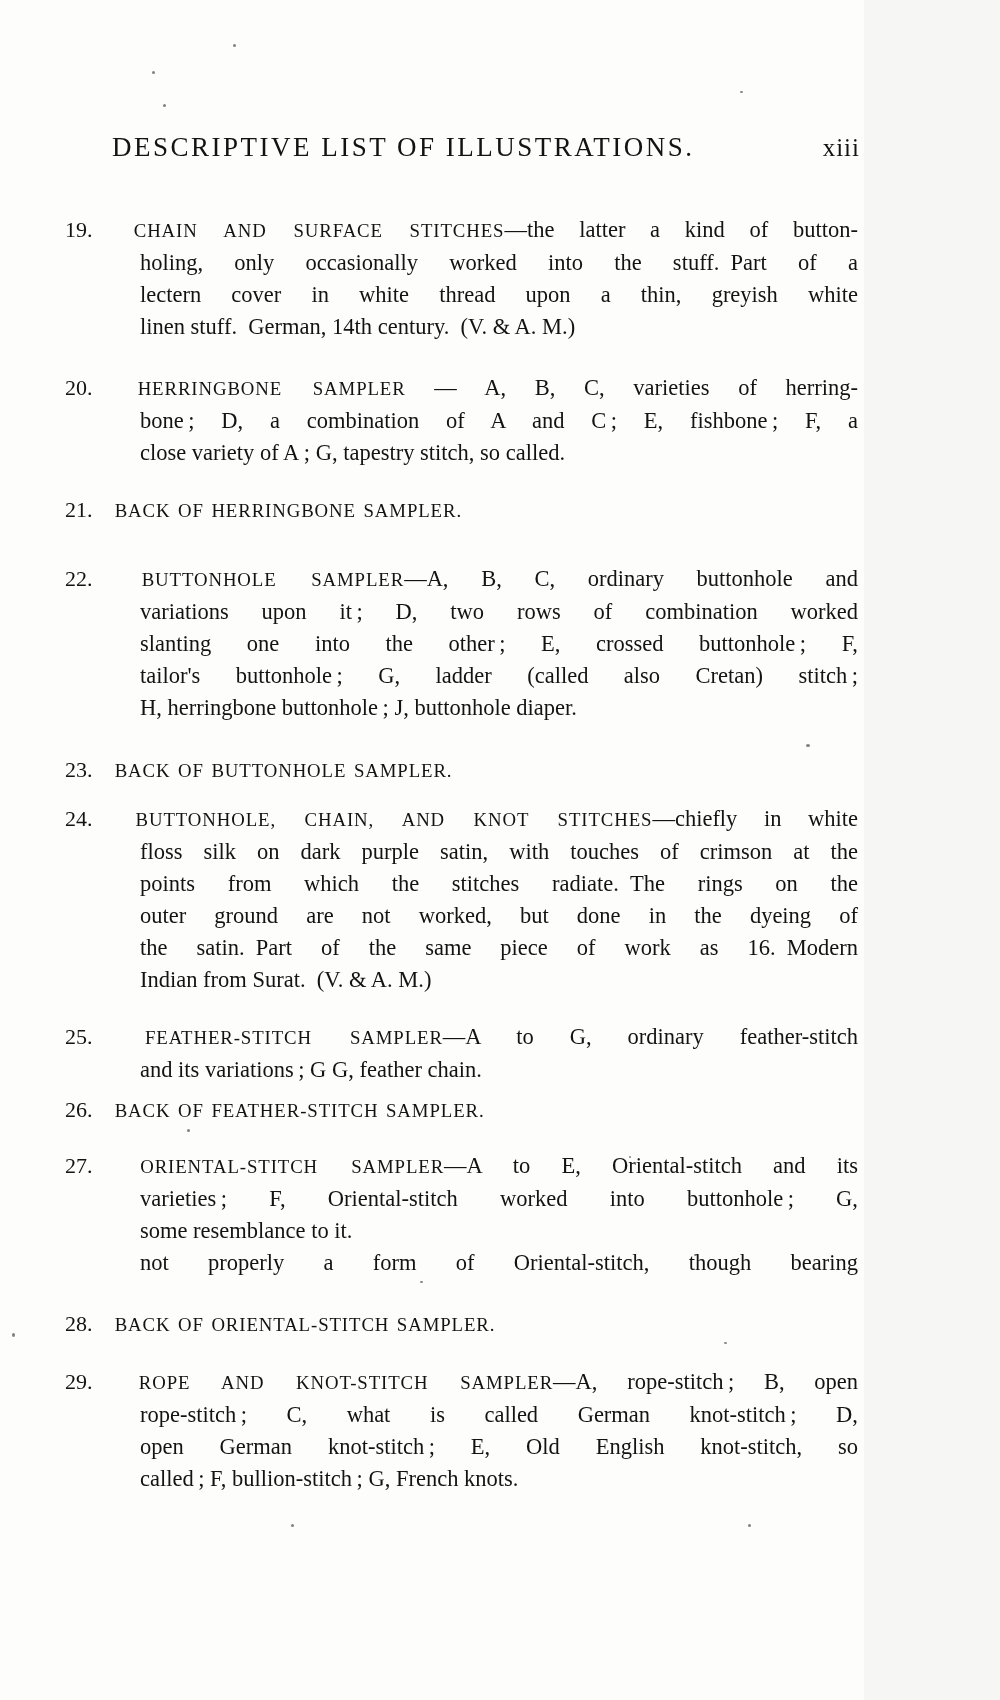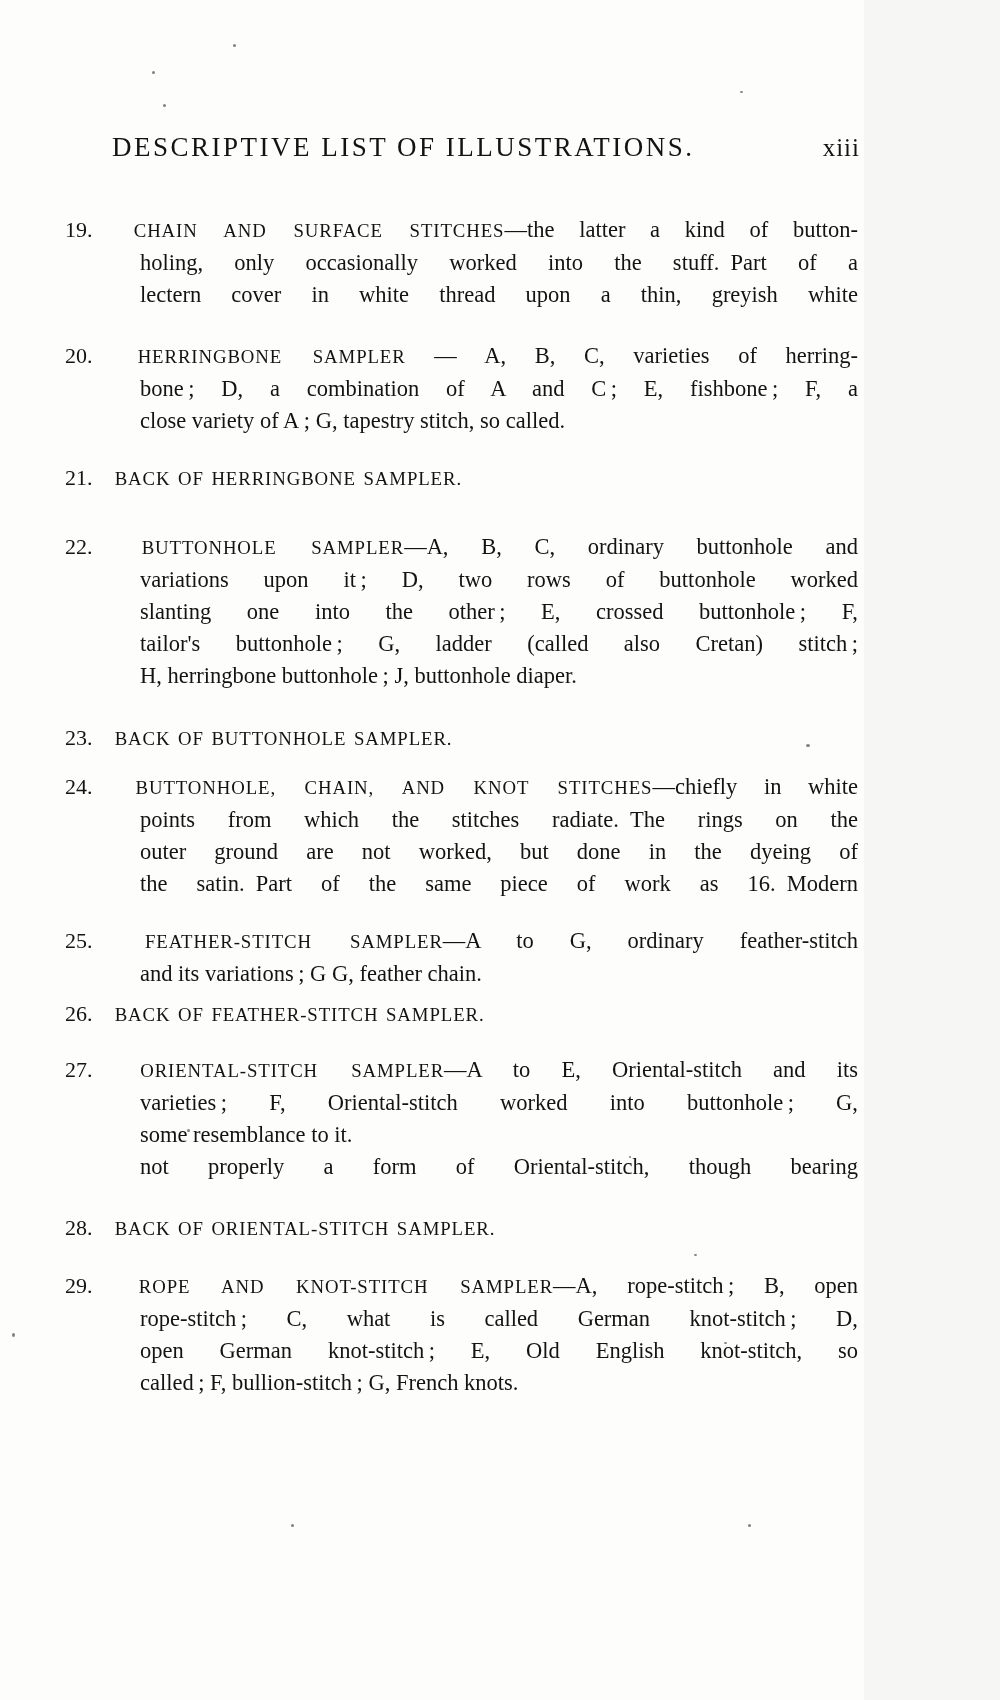--- a/index.html
+++ b/index.html
@@ -33,44 +33,47 @@
   <div class="header">
     <span class="title">DESCRIPTIVE LIST OF ILLUSTRATIONS.</span>
     <span class="folio">xiii</span>
   </div>
 
   <div class="entries">
       <div class="entry">
         <div class="line first"><span class="num">19.</span> <span class="sc">CHAIN AND SURFACE STITCHES</span><span class="n">—the latter a kind of button-</span></div>
         <div class="line"><span class="n">holing, only occasionally worked </span><span class="it">in</span><span class="n">to the stuff. Part of a</span></div>
         <div class="line"><span class="n">lectern cover in white thread upon a thin, greyish white</span></div>
+        <div class="line last"><span class="n">linen stuff. German, 14th century. (V. &amp; A. M.)</span></div>
       </div>
       <div class="entry">
         <div class="line first"><span class="num">20.</span> <span class="sc">HERRINGBONE SAMPLER</span><span class="n"> — A, B, C, varieties of herring-</span></div>
         <div class="line"><span class="n">bone ; D, a combination of A and C ; E, fishbone ; F, a</span></div>
         <div class="line last"><span class="n">close variety of A ; G, tapestry stitch, so called.</span></div>
       </div>
       <div class="entry">
         <div class="line first last"><span class="num">21.</span> <span class="sc">BACK OF HERRINGBONE SAMPLER.</span></div>
       </div>
       <div class="entry">
         <div class="line first"><span class="num">22.</span> <span class="sc">BUTTONHOLE SAMPLER</span><span class="n">—A, B, C, ordinary buttonhole and</span></div>
-        <div class="line"><span class="n">variations upon it ; D, two rows of buttonhole worked</span></div>
+        <div class="line"><span class="n">variations upon it ; D, two rows of combination worked</span></div>
         <div class="line"><span class="n">slanting one into the other ; E, crossed buttonhole ; F,</span></div>
         <div class="line"><span class="n">tailor's buttonhole ; G, ladder (called also Cretan) stitch ;</span></div>
         <div class="line last"><span class="n">H, herringbone buttonhole ; J, buttonhole diaper.</span></div>
       </div>
       <div class="entry">
         <div class="line first last"><span class="num">23.</span> <span class="sc">BACK OF BUTTONHOLE SAMPLER.</span></div>
       </div>
       <div class="entry">
         <div class="line first"><span class="num">24.</span> <span class="sc">BUTTONHOLE, CHAIN, AND KNOT STITCHES</span><span class="n">—chiefly in white</span></div>
+        <div class="line"><span class="n">floss silk on dark purple satin, with touches of crimson at the</span></div>
         <div class="line"><span class="n">points from which the stitches radiate. The rings on the</span></div>
         <div class="line"><span class="n">outer ground are not worked, but done in the dyeing of</span></div>
         <div class="line"><span class="n">the satin. Part of the same piece of work as 16. Modern</span></div>
+        <div class="line last"><span class="n">Indian from Surat. (V. &amp; A. M.)</span></div>
       </div>
       <div class="entry">
         <div class="line first"><span class="num">25.</span> <span class="sc">FEATHER-STITCH SAMPLER</span><span class="n">—A to G, ordinary feather-stitch</span></div>
         <div class="line last"><span class="n">and its variations ; G G, feather chain.</span></div>
       </div>
       <div class="entry">
         <div class="line first last"><span class="num">26.</span> <span class="sc">BACK OF FEATHER-STITCH SAMPLER.</span></div>
       </div>
       <div class="entry">
         <div class="line first"><span class="num">27.</span> <span class="sc">ORIENTAL-STITCH SAMPLER</span><span class="n">—A to E, Oriental-stitch and its</span></div>

